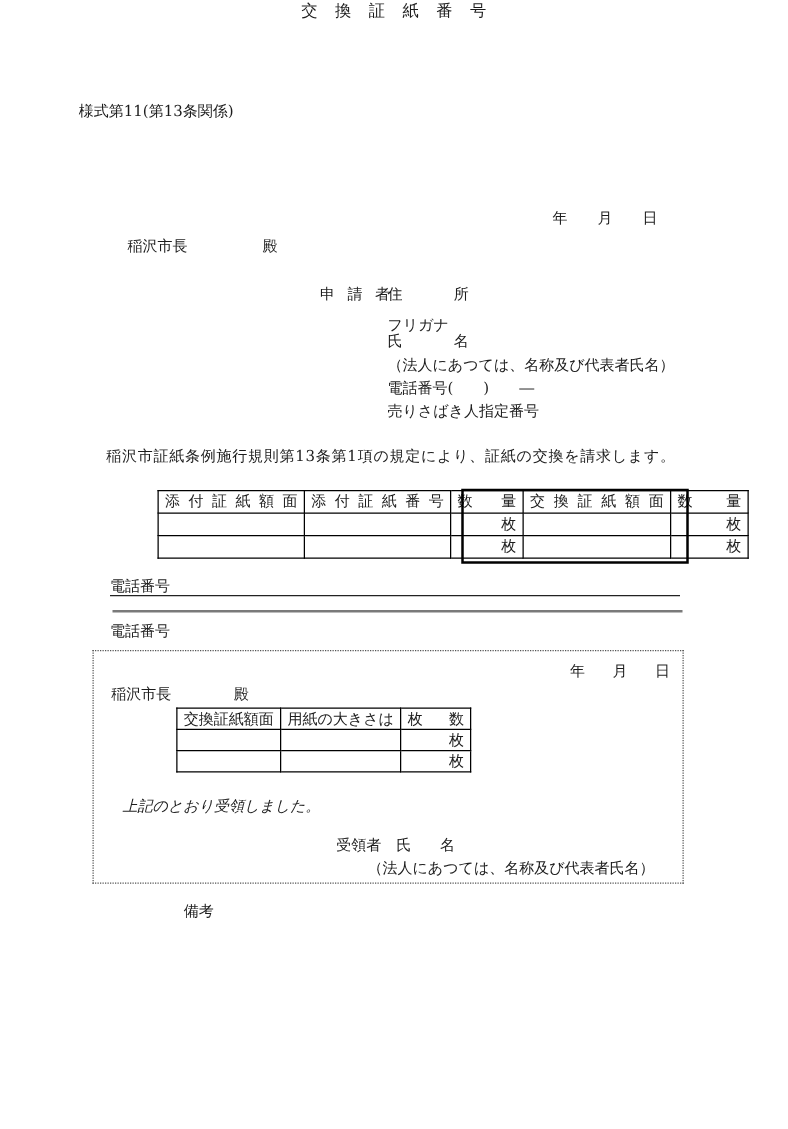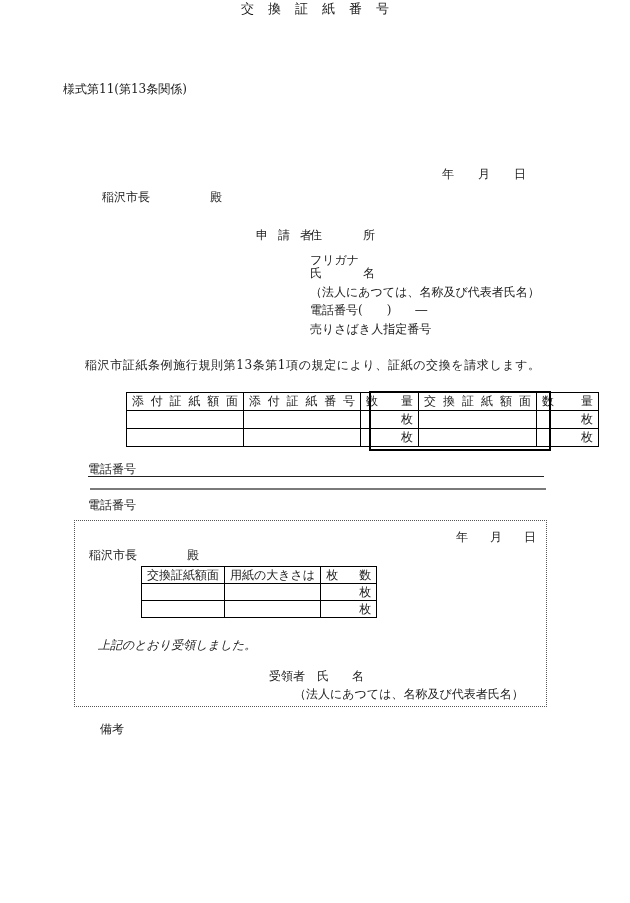--- a/index.html
+++ b/index.html
@@ -51,21 +51,21 @@
     left:90px; top:474px; width:456px; height:14px;
     border-bottom:2px solid #7a7a7a;
   }
   .dotted-box {
     left:74px; top:520px; width:473px; height:187px;
     border:1px dotted #555;
     box-sizing:border-box;
   }
   .gap60 { display:inline-block; width:60px; }
   .gap50 { display:inline-block; width:50px; }
-  .note-row { display:flex; gap:20px; }
+  .note-row { display:flex; gap:20px;margin-left:47px; }
 </style>
 </head>
 <body>
 
 <div class="page">
 
   <div class="abs" style="left:63px; top:81px;">様式第11(第13条関係)</div>
 
   <div class="abs title">交換証紙番号</div>
 

